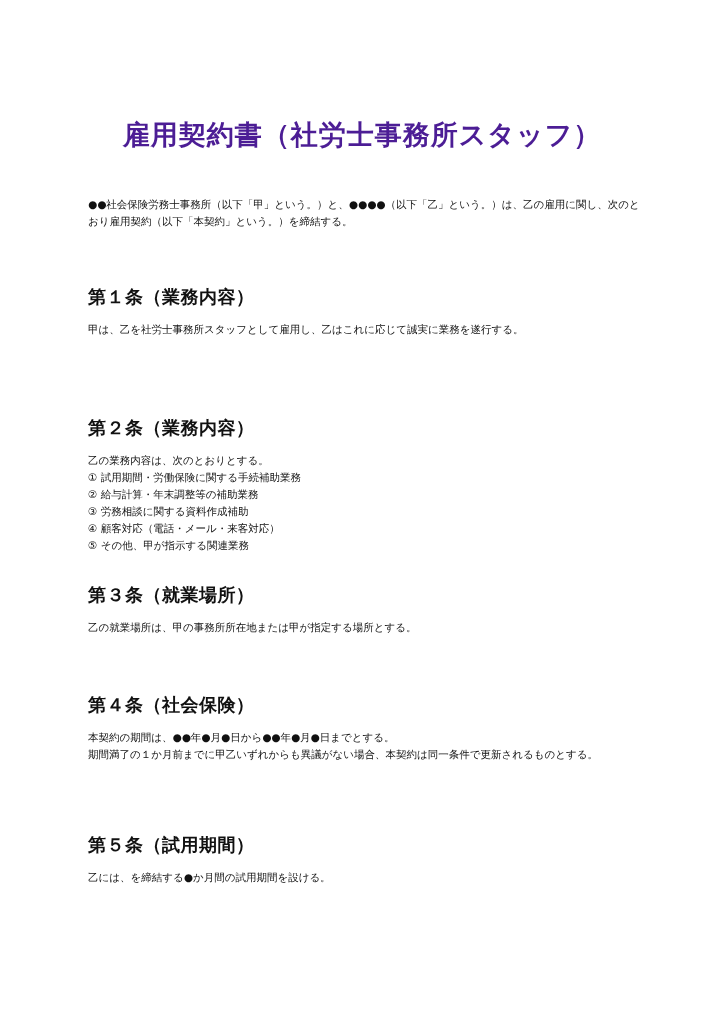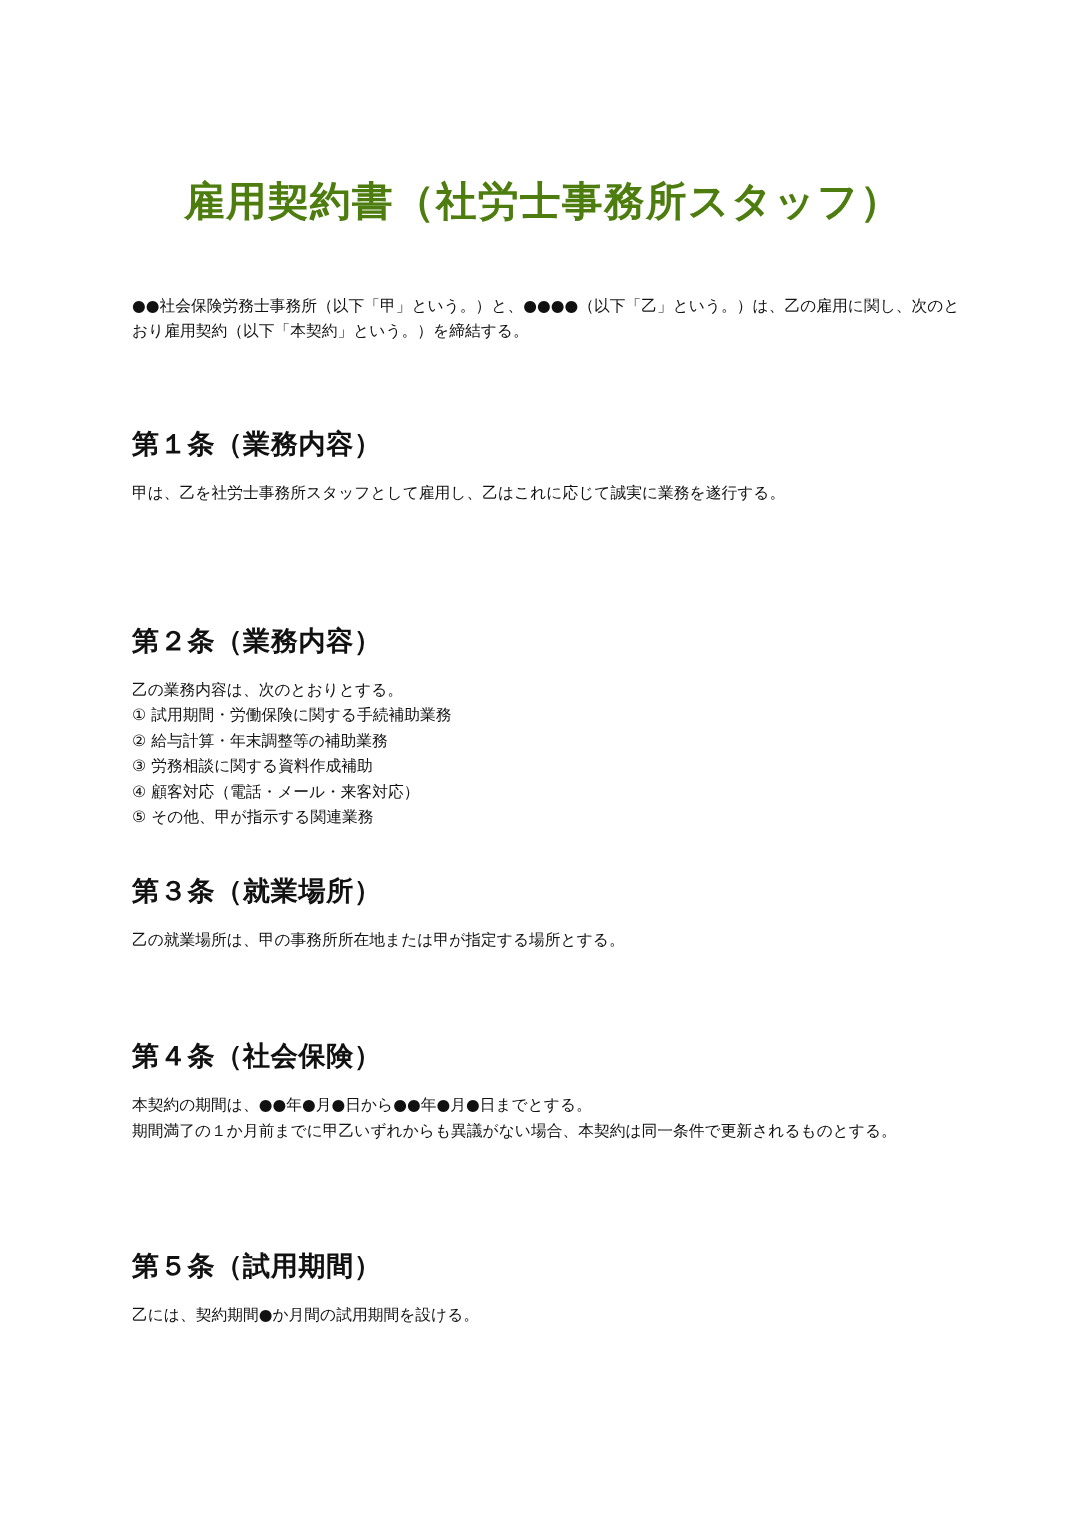--- a/index.html
+++ b/index.html
@@ -25,21 +25,21 @@
     .title {
       position: absolute;
       left: 0;
       width: 724px;
       top: 117px;
       text-align: center;
       font-size: 27px;
       font-weight: bold;
       letter-spacing: 1px;
       line-height: 36px;
-      color: #4d7c0f;
+      color: #4c1d95;
     }
     .preamble {
       position: absolute;
       left: 88px;
       top: 196px;
       width: 560px;
       font-size: 10.5px;
       line-height: 17px;
     }
     .article {
@@ -103,17 +103,17 @@
     <h2 class="article-heading">第４条（社会保険）</h2>
     <div class="article-body">
       <span class="line">本契約の期間は、●●年●月●日から●●年●月●日までとする。</span>
       <span class="line">期間満了の１か月前までに甲乙いずれからも異議がない場合、本契約は同一条件で更新されるものとする。</span>
     </div>
   </div>
 
   <div class="article" style="top:832px;">
     <h2 class="article-heading">第５条（試用期間）</h2>
     <div class="article-body">
-      <span class="line">乙には、契約期間●か月間の試用期間を設ける。</span>
+      <span class="line">乙には、を締結する●か月間の試用期間を設ける。</span>
     </div>
   </div>
 
 </div>
 
 </body></html>

